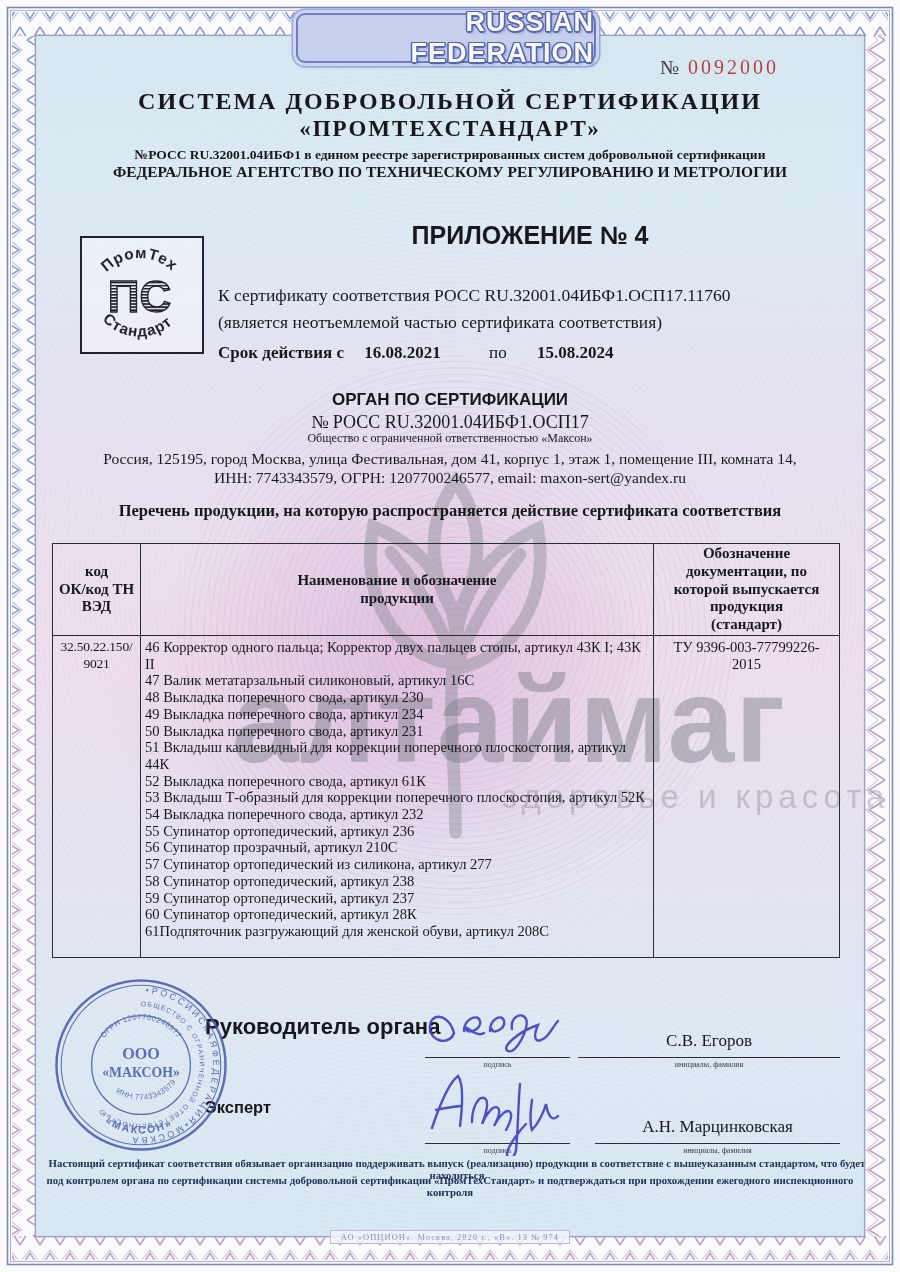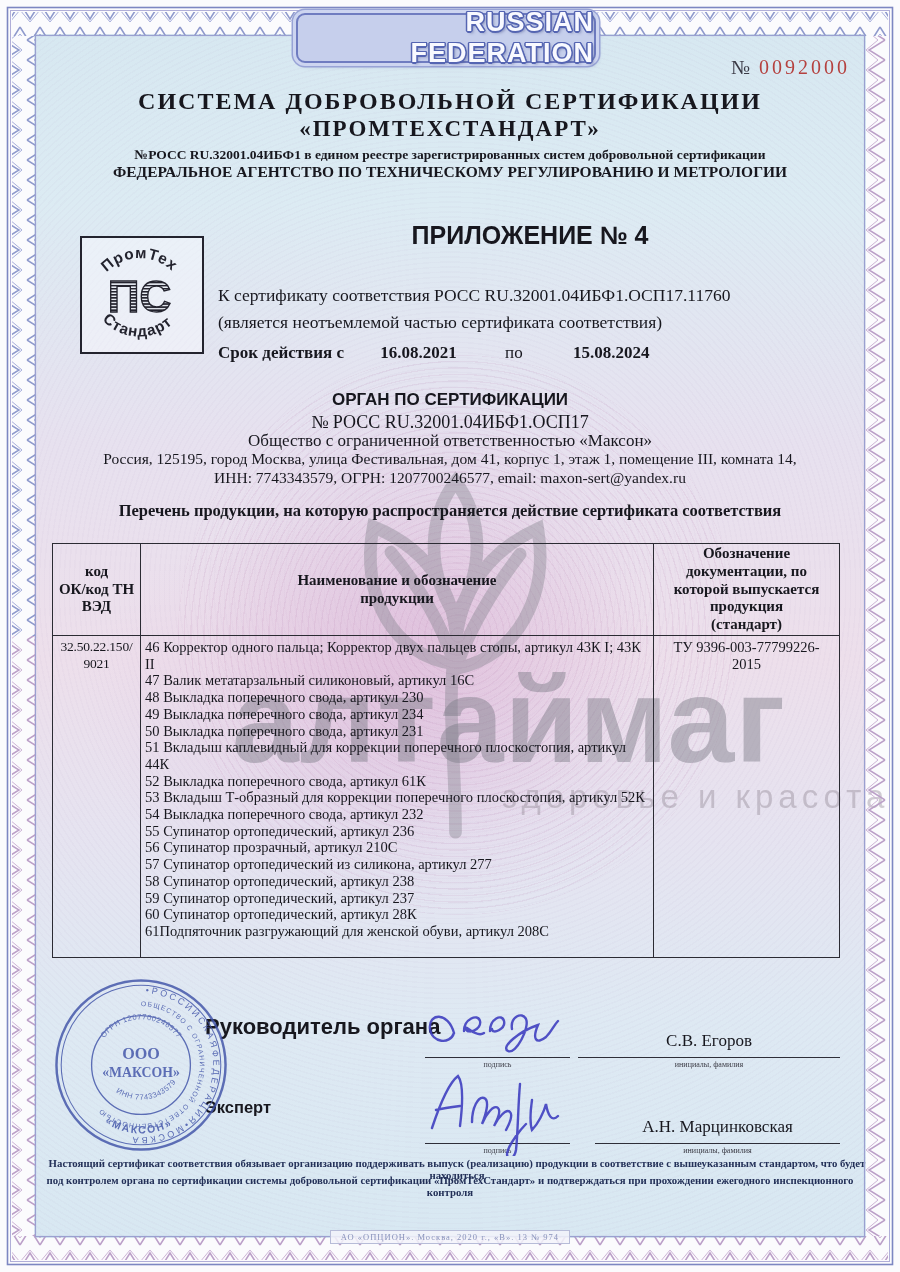--- a/index.html
+++ b/index.html
@@ -24,40 +24,40 @@
   .wm-tagline{position:absolute;left:502px;top:778px;z-index:3;font-family:"Liberation Sans","DejaVu Sans",sans-serif;
             font-size:33px;letter-spacing:5px;color:rgba(142,132,146,0.40);white-space:nowrap;}
 
   
   .badge{left:296px;top:13px;width:296px;height:46px;z-index:50;display:flex;align-items:center;justify-content:center;
          background:#c6cfec;border:2px solid #6f7cc0;border-radius:9px;
          box-shadow:0 0 0 3px #cdd5f0, 0 0 0 4.5px #98a3d6, 2px 3px 4px rgba(80,90,150,.35);text-align:right;}
   .badge-text{font-weight:700;font-size:27px;letter-spacing:1px;color:#f8f9ff;
          text-shadow:-1.5px 0 #5565b2,1.5px 0 #5565b2,0 -1.5px #5565b2,0 1.5px #5565b2,
                      -1px -1px #5565b2,1px 1px #5565b2,-1px 1px #5565b2,1px -1px #5565b2,2px 2px 3px rgba(60,70,130,.5);}
-  .form-no{left:660px;top:56px;width:190px;text-align:right;font-size:20px;letter-spacing:2px;z-index:10;}
+  .form-no{left:660px;top:56px;width:190px;font-size:20px;letter-spacing:2px;z-index:10;}
   .form-no .lbl{color:#3a3a46;}
   .form-no .num{color:#b5413f;letter-spacing:3px;}
   .title1{left:0;right:0;top:88px;font-weight:700;font-size:24px;letter-spacing:2px;z-index:10;}
   .title2{left:0;right:0;top:116px;font-weight:700;font-size:23px;letter-spacing:2px;z-index:10;}
   .registry{left:0;right:0;top:147px;font-weight:700;font-size:13.5px;z-index:10;}
   .agency{left:0;right:0;top:163px;font-weight:700;font-size:15.5px;z-index:10;}
 
   .logo-box{left:80px;top:236px;width:120px;height:114px;border:2.5px solid #23232e;z-index:10;background:rgba(250,250,255,0.45);}
   .appendix-title{left:200px;right:40px;top:221px;font-weight:700;font-size:25px;z-index:10;}
   .cert-ref1{left:218px;top:285px;font-size:17.5px;z-index:10;}
   .cert-ref2{left:218px;top:312px;font-size:17.5px;z-index:10;}
   .validity{left:218px;top:343px;font-size:17px;font-weight:700;z-index:10;}
-  .validity .gap1{display:inline-block;margin-left:32px;}
+  .validity .gap1{display:inline-block;margin-left:16px;}
   .validity .gap2{display:inline-block;margin-left:44px;font-weight:400;}
-  .validity .gap3{display:inline-block;margin-left:46px;}
+  .validity .gap3{display:inline-block;margin-left:26px;}
 
   .org-title{left:0;right:0;top:390px;font-weight:700;font-size:17px;z-index:10;}
   .org-number{left:0;right:0;top:412px;font-size:18px;z-index:10;}
-  .org-company{left:0;right:0;top:431px;font-size:17px;z-index:10;}
+  .org-company{left:0;right:0;top:431px;font-size:12px;z-index:10;}
   .org-address{left:0;right:0;top:450px;font-size:15.5px;z-index:10;}
   .org-requisites{left:0;right:0;top:469px;font-size:15.5px;z-index:10;}
   .products-heading{left:0;right:0;top:501px;font-weight:700;font-size:16.5px;z-index:10;}
 
   
   .tbl{left:52px;top:543px;width:788px;height:415px;border:1.6px solid #2b2b33;z-index:10;
        display:grid;grid-template-columns:88px 513px 1fr;grid-template-rows:92px 1fr;box-sizing:border-box;}
   .hc{border-bottom:1.6px solid #2b2b33;display:flex;align-items:center;justify-content:center;text-align:center;
       font-weight:700;font-size:15px;line-height:1.18;white-space:pre-line;padding:2px 4px;box-sizing:border-box;}
   .rb{border-right:1.6px solid #2b2b33;}

